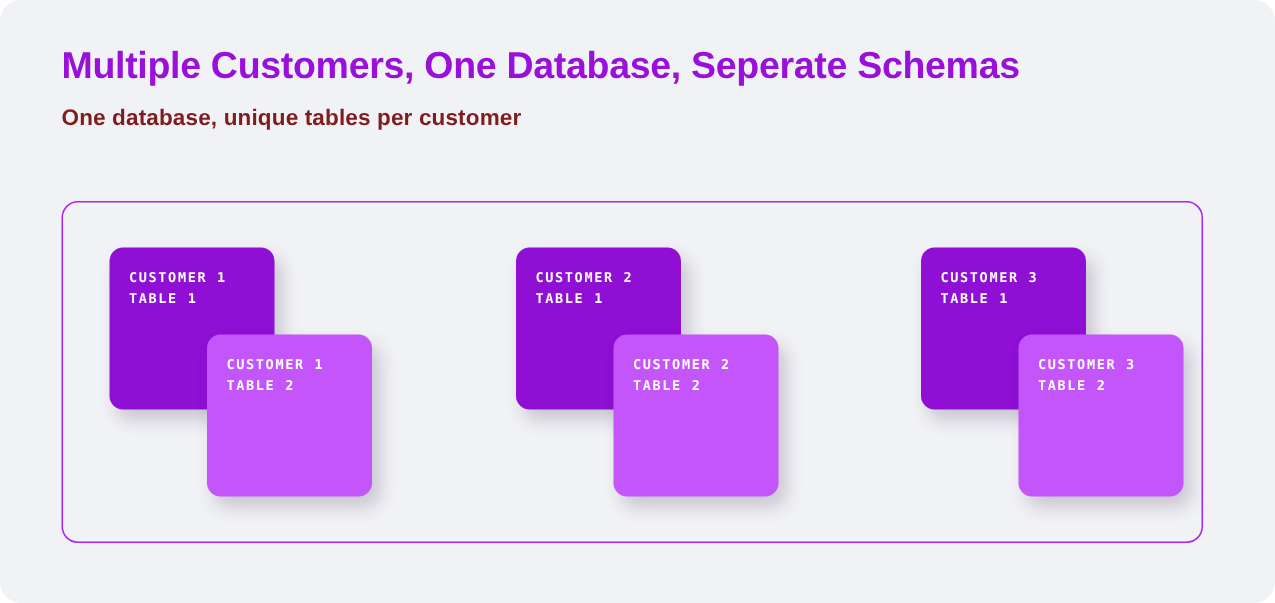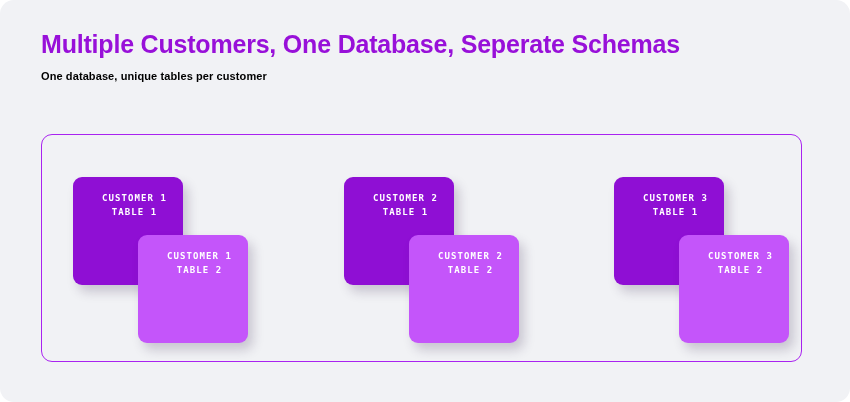--- a/index.html
+++ b/index.html
@@ -45,23 +45,23 @@
     font-size: 25px;
     font-weight: bold;
     color: #9810d9;
     letter-spacing: -0.2px;
     line-height: 1.15;
     margin: 0;
     white-space: nowrap;
   }
 
   #page-subtitle {
-    font-size: 11px;
+    font-size: 15px;
     font-weight: bold;
-    color: #000000;
+    color: #7f1d1d;
     letter-spacing: 0.1px;
     margin: 11px 0 0 0;
     white-space: nowrap;
   }
 
   
   #database-container {
     position: absolute;
     left: 41px;
     top: 134px;
@@ -81,24 +81,23 @@
     text-align: center;
     font-size: 13.5px;
     font-weight: bold;
     color: #1e2024;
     letter-spacing: 0.6px;
   }
 
   
   .customer-group {
     position: absolute;
-    top: 42px;
+    top: 30px;
     width: 175px;
     height: 170px;
-    text-align: center;
   }
 
   .table-card {
     position: absolute;
     width: 110px;
     height: 108px;
     border-radius: 9px;
     box-sizing: border-box;
     padding: 14px 0 0 13px;
     box-shadow: 5px 7px 11px rgba(60, 40, 80, 0.22);

